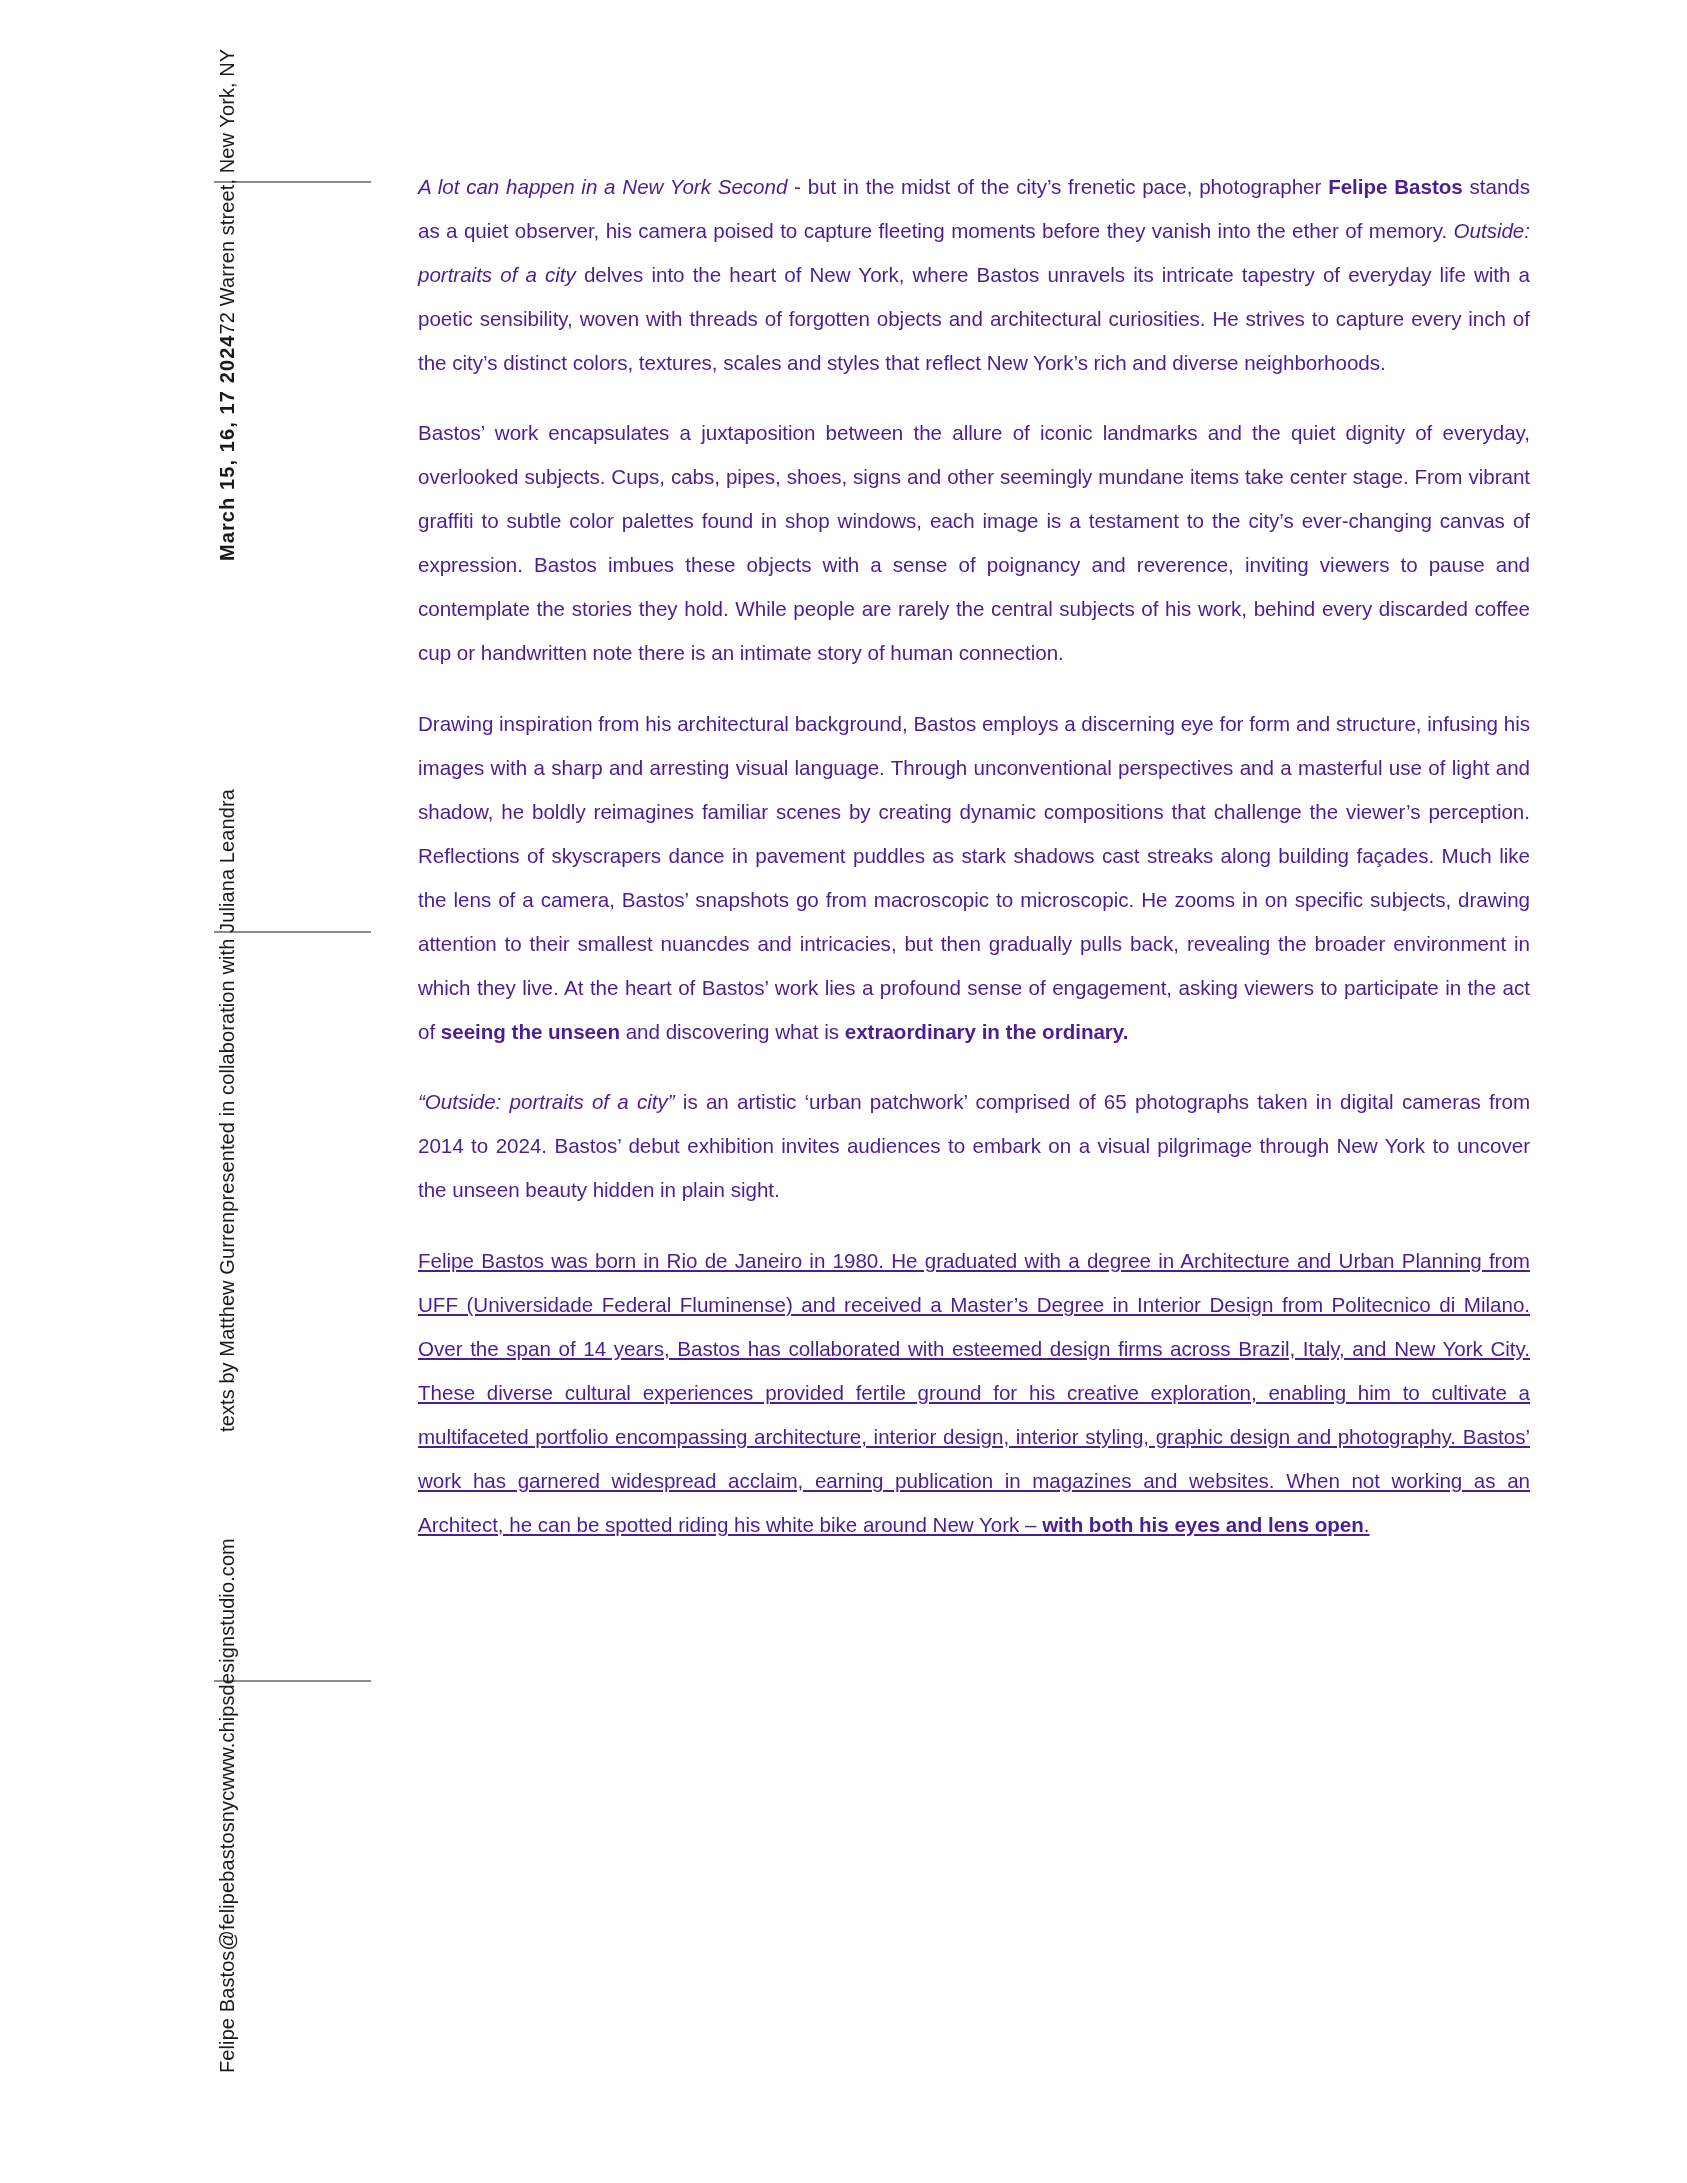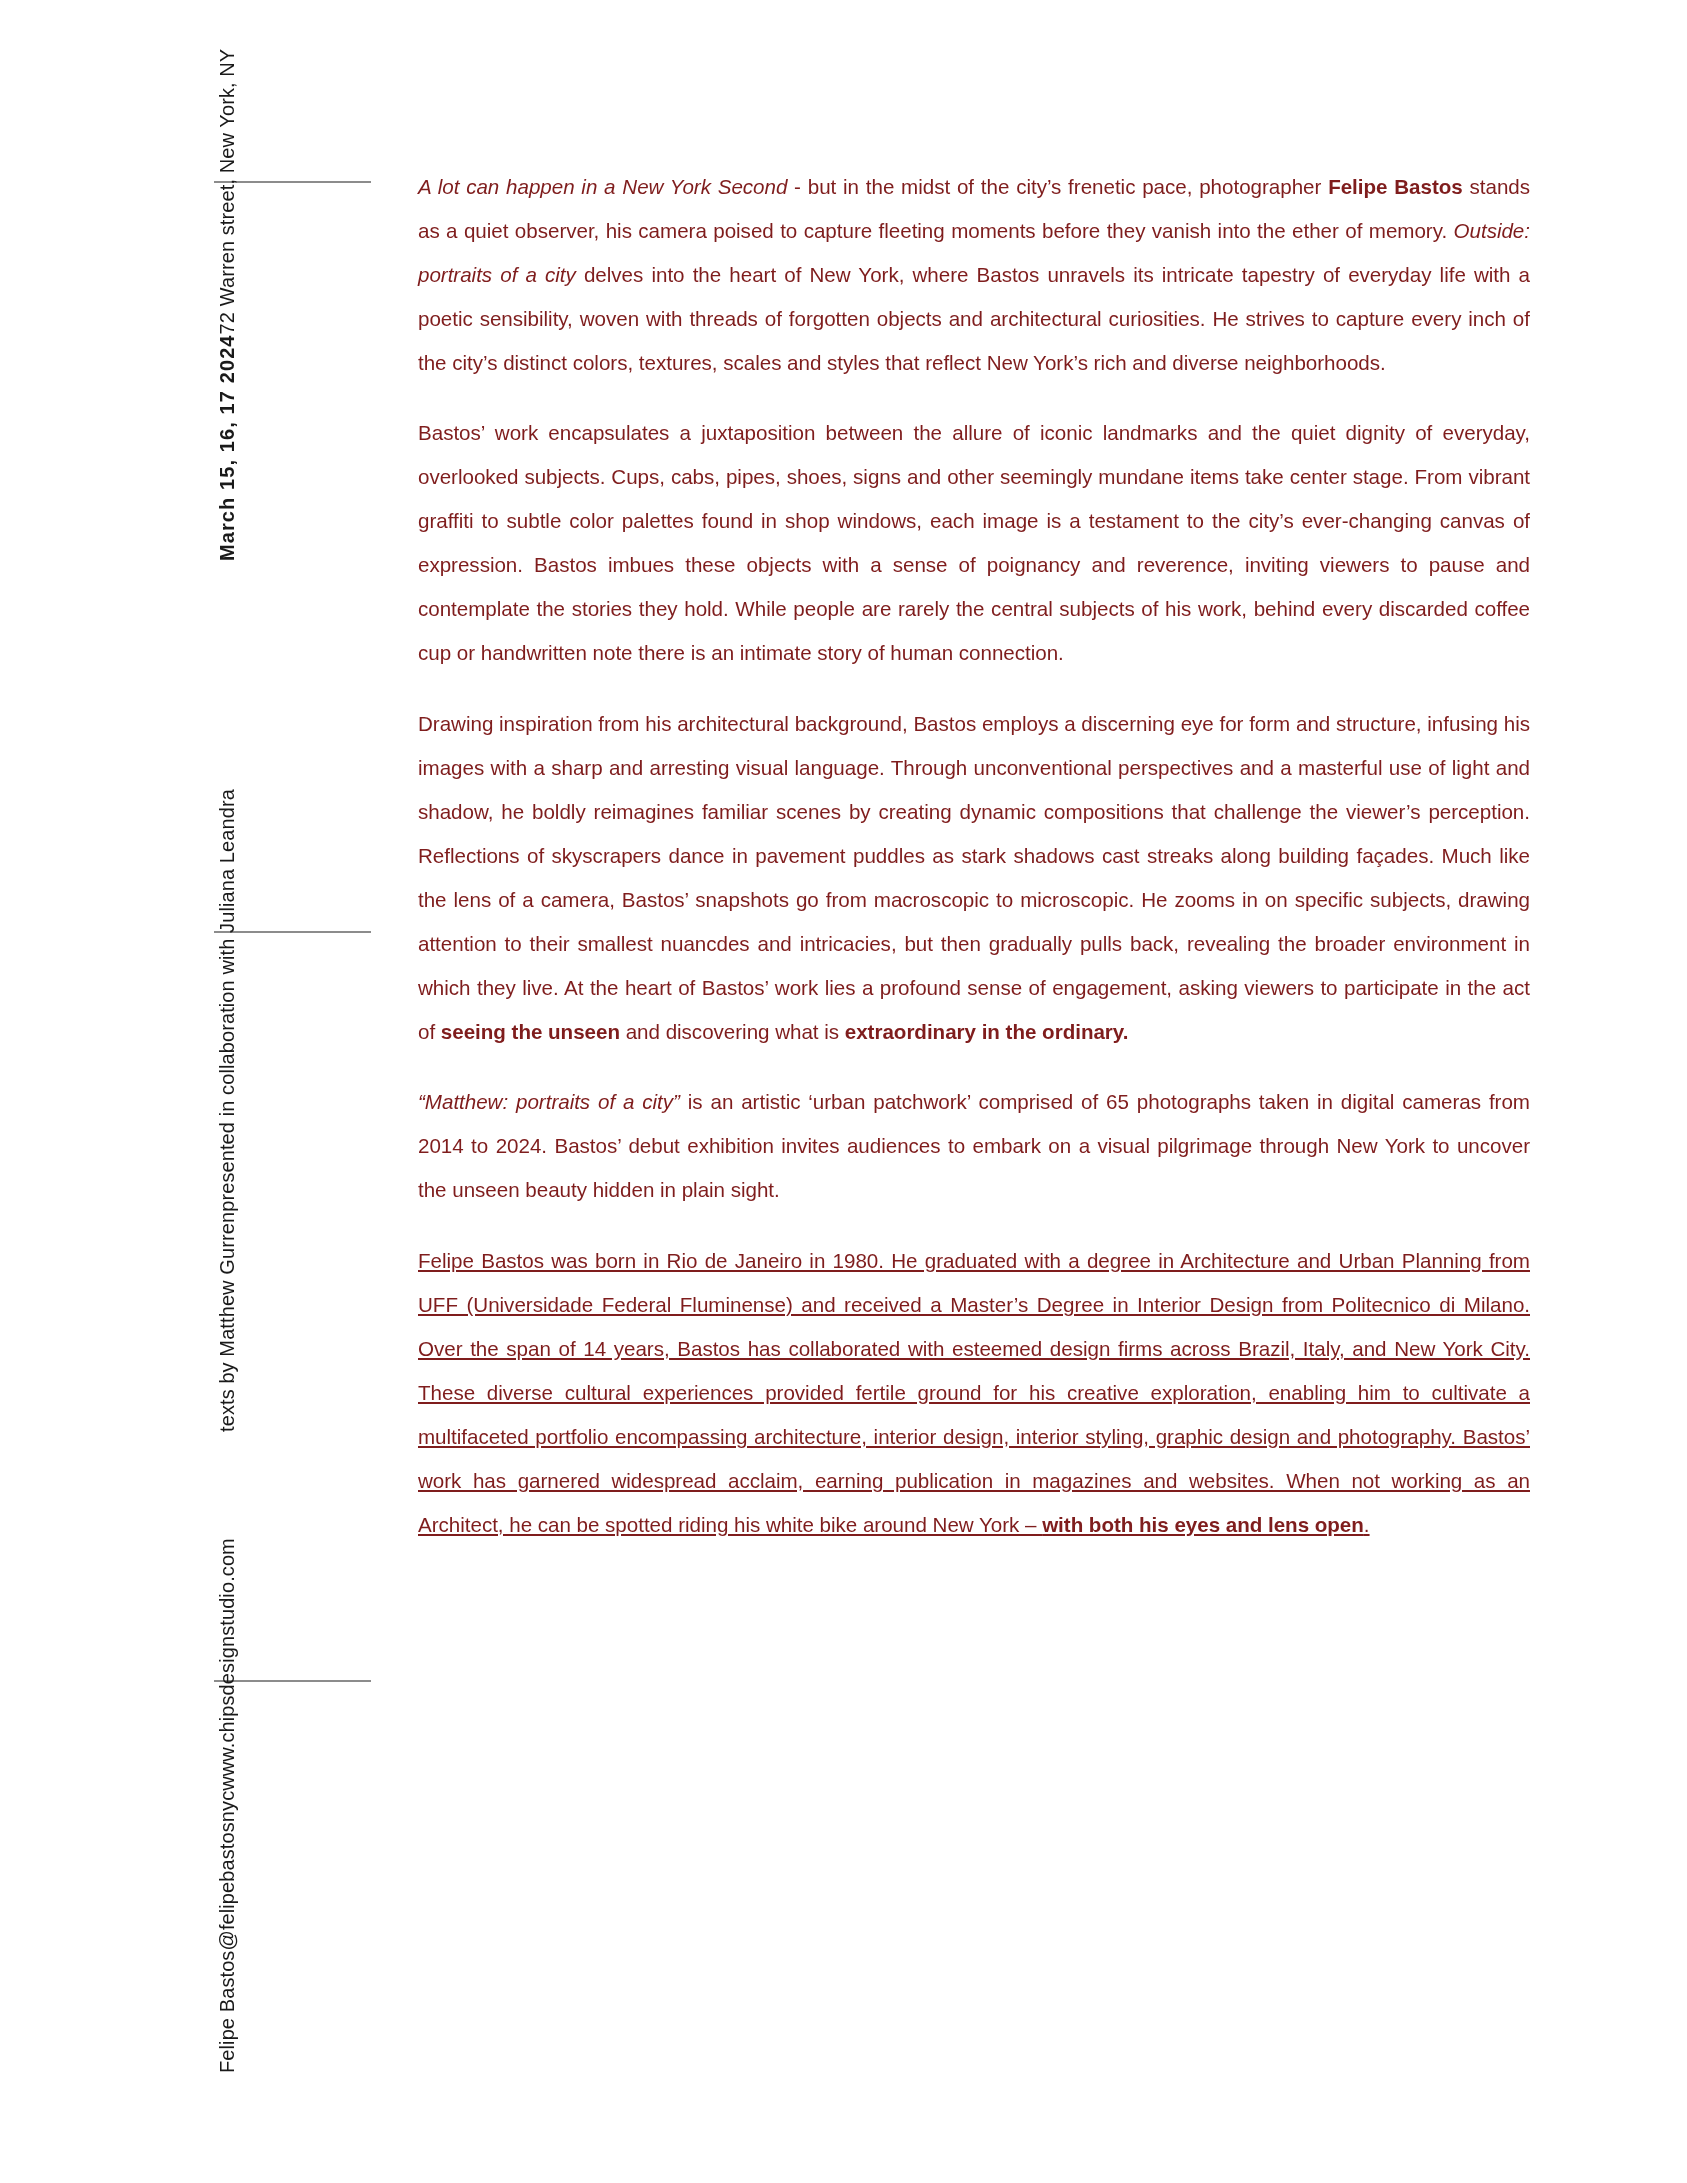--- a/index.html
+++ b/index.html
@@ -84,21 +84,21 @@
     top: 165px;
     width: 1112px;
   }
   .para {
     font-size: 20.6px;
     line-height: 44px;
     text-align: justify;
     text-justify: inter-word;
     hyphens: manual;
     margin: 0 0 26px 0;
-    color: #7f1d1d;
+    color: #4c1d95;
     letter-spacing: -0.03px;
   }
   .para:last-child { margin-bottom: 0; text-decoration: underline; }
   .para em { font-style: italic; }
   .para b  { font-weight: 700; }
 
   .gap-a { margin-bottom: 26px; }
   .gap-b { margin-bottom: 27px; }
 </style>
 </head>
@@ -138,19 +138,19 @@
   </div>
 
   <div class="body-column">
 
     <p class="para gap-a"><em>A lot can happen in a New York Second</em><span> - but in the midst of the city’s frenetic pace, pho­tographer </span><b>Felipe Bastos</b><span> stands as a quiet observer, his camera poised to capture fleeting moments before they vanish into the ether of memory. </span><em>Outside: portraits of a city</em><span> delves into the heart of New York, where Bastos unravels its intricate tapestry of everyday life with a poetic sensibility, woven with threads of forgotten objects and architectural curiosities. He strives to capture every inch of the city’s distinct colors, textures, scales and styles that reflect New York’s rich and diverse neighborhoods.</span></p>
 
     <p class="para gap-b">Bastos’ work encapsulates a juxtaposition between the allure of iconic landmarks and the quiet dignity of everyday, overlooked subjects. Cups, cabs, pipes, shoes, signs and other seemingly mundane items take center stage. From vibrant graffiti to subtle color palettes found in shop windows, each image is a testament to the city’s ever-changing canvas of expression. Bastos imbues these objects with a sense of poignancy and reverence, inviting viewers to pause and contemplate the stories they hold. While people are rarely the central subjects of his work, behind every discarded coffee cup or handwritten note there is an inti­mate story of human connection.</p>
 
     <p class="para gap-a"><span>Drawing inspiration from his architectural background, Bastos employs a discerning eye for form and structure, infusing his images with a sharp and arresting visual language. Through unconventional perspectives and a masterful use of light and shadow, he boldly reimagines familiar scenes by creating dynamic compositions that challenge the viewer’s perception. Reflections of skyscrapers dance in pavement puddles as stark shadows cast streaks along building façades. Much like the lens of a camera, Bastos’ snapshots go from macroscopic to microscopic. He zooms in on specific subjects, drawing attention to their smallest nuanc­des and intricacies, but then gradually pulls back, revealing the broader environment in which they live. At the heart of Bastos’ work lies a profound sense of engagement, asking viewers to participate in the act of </span><b>seeing the unseen</b><span> and discovering what is </span><b>extraordinary in the ordinary.</b></p>
 
-    <p class="para gap-b"><em>“Matthew: portraits of a city”</em><span> is an artistic ‘urban patchwork’ comprised of 65 photographs taken in digital cameras from 2014 to 2024. Bastos’ debut exhibition invites audiences to embark on a visual pilgrimage through New York to uncover the unseen beauty hidden in plain sight.</span></p>
+    <p class="para gap-b"><em>“Outside: portraits of a city”</em><span> is an artistic ‘urban patchwork’ comprised of 65 photographs taken in digital cameras from 2014 to 2024. Bastos’ debut exhibition invites audiences to embark on a visual pilgrimage through New York to uncover the unseen beauty hidden in plain sight.</span></p>
 
     <p class="para"><span>Felipe Bastos was born in Rio de Janeiro in 1980. He graduated with a degree in Architec­ture and Urban Planning from UFF (Universidade Federal Fluminense) and received a Mas­ter’s Degree in Interior Design from Politecnico di Milano. Over the span of 14 years, Bastos has collaborated with esteemed design firms across Brazil, Italy, and New York City. These diverse cultural experiences provided fertile ground for his creative exploration, enabling him to cultivate a multifaceted portfolio encompassing architecture, interior design, interior styling, graphic design and photography. Bastos’ work has garnered widespread acclaim, earning publication in magazines and websites. When not working as an Architect, he can be spotted riding his white bike around New York – </span><b>with both his eyes and lens open</b><span>.</span></p>
 
   </div>
 </div>
 
 
 </body></html>

